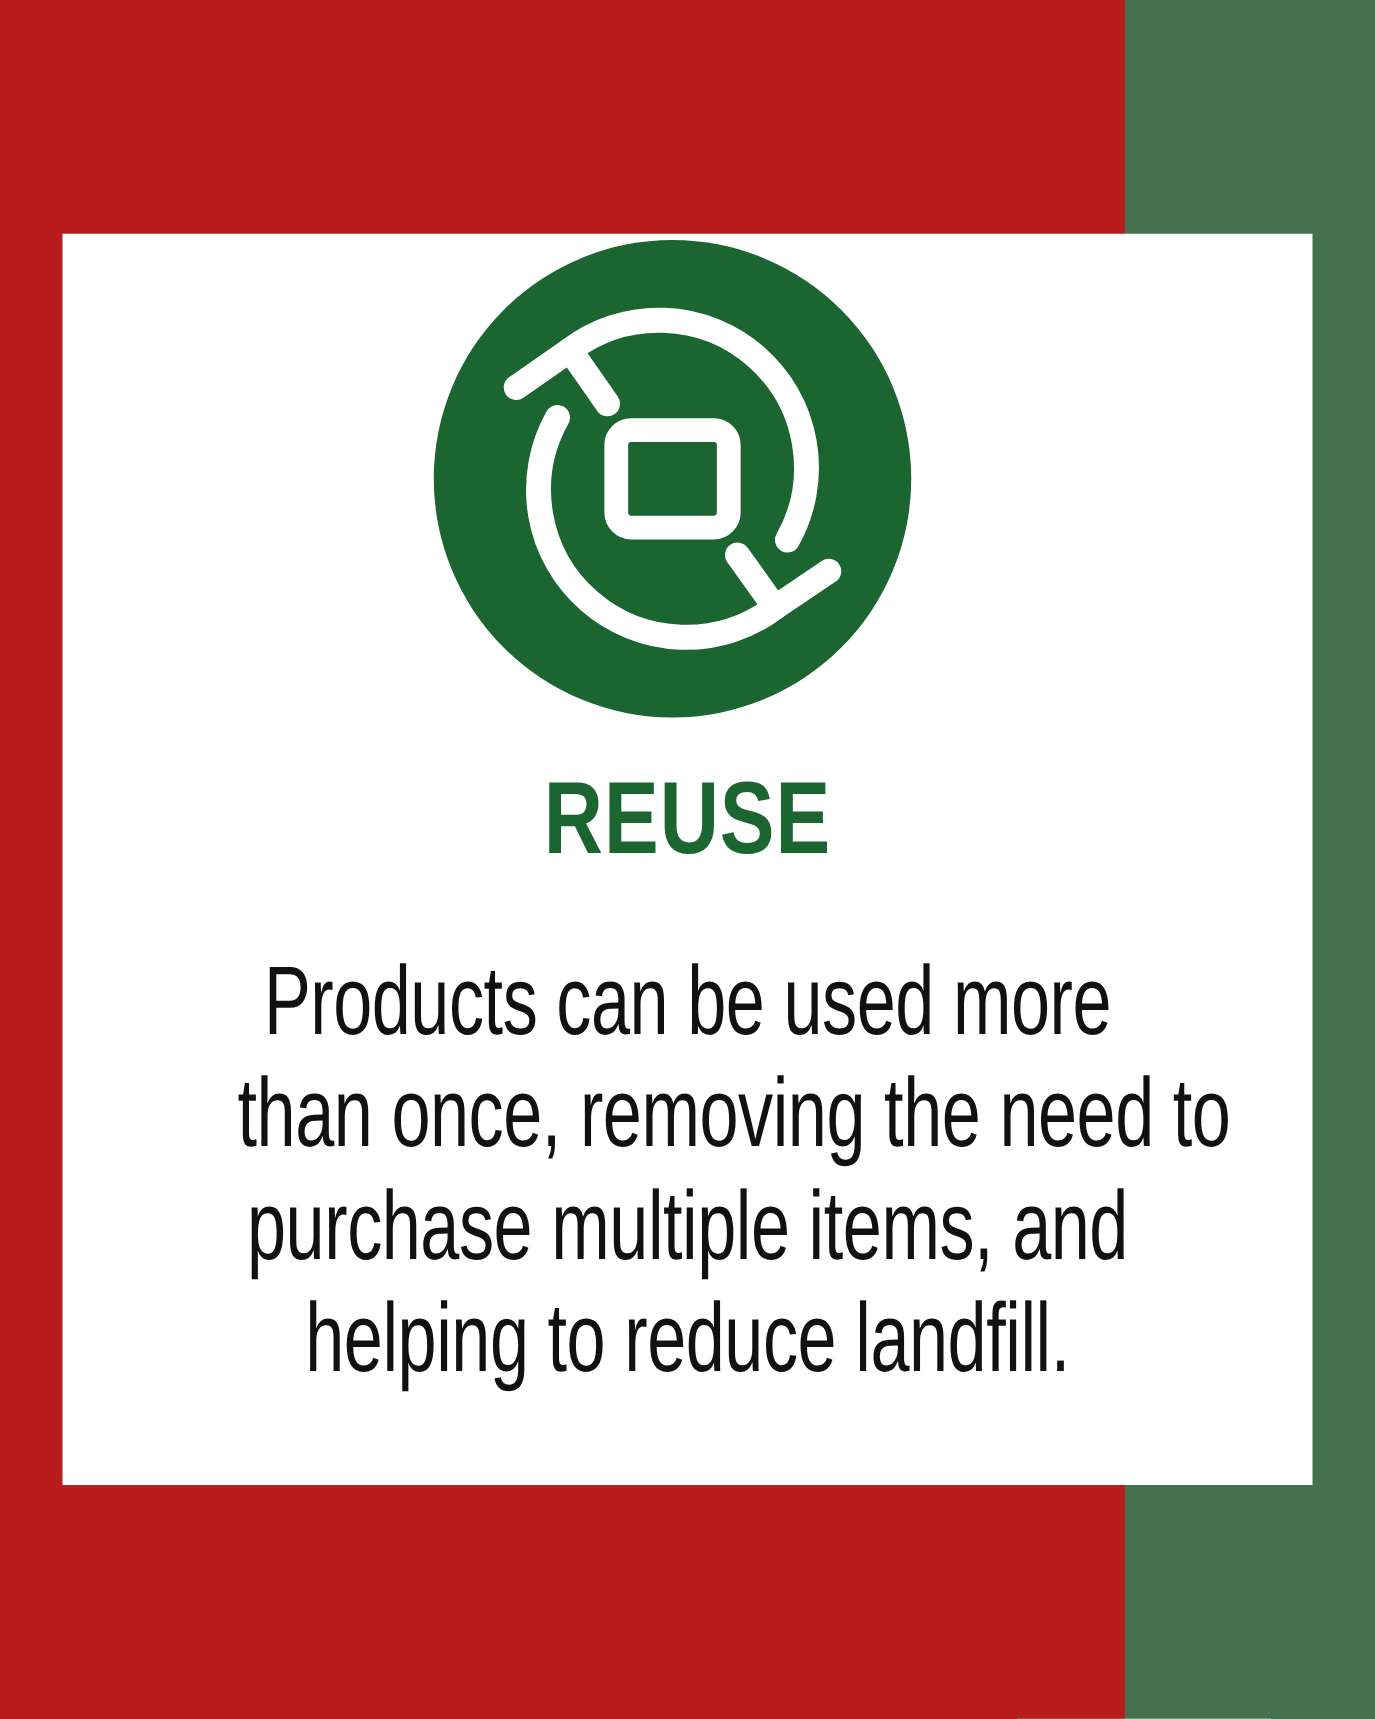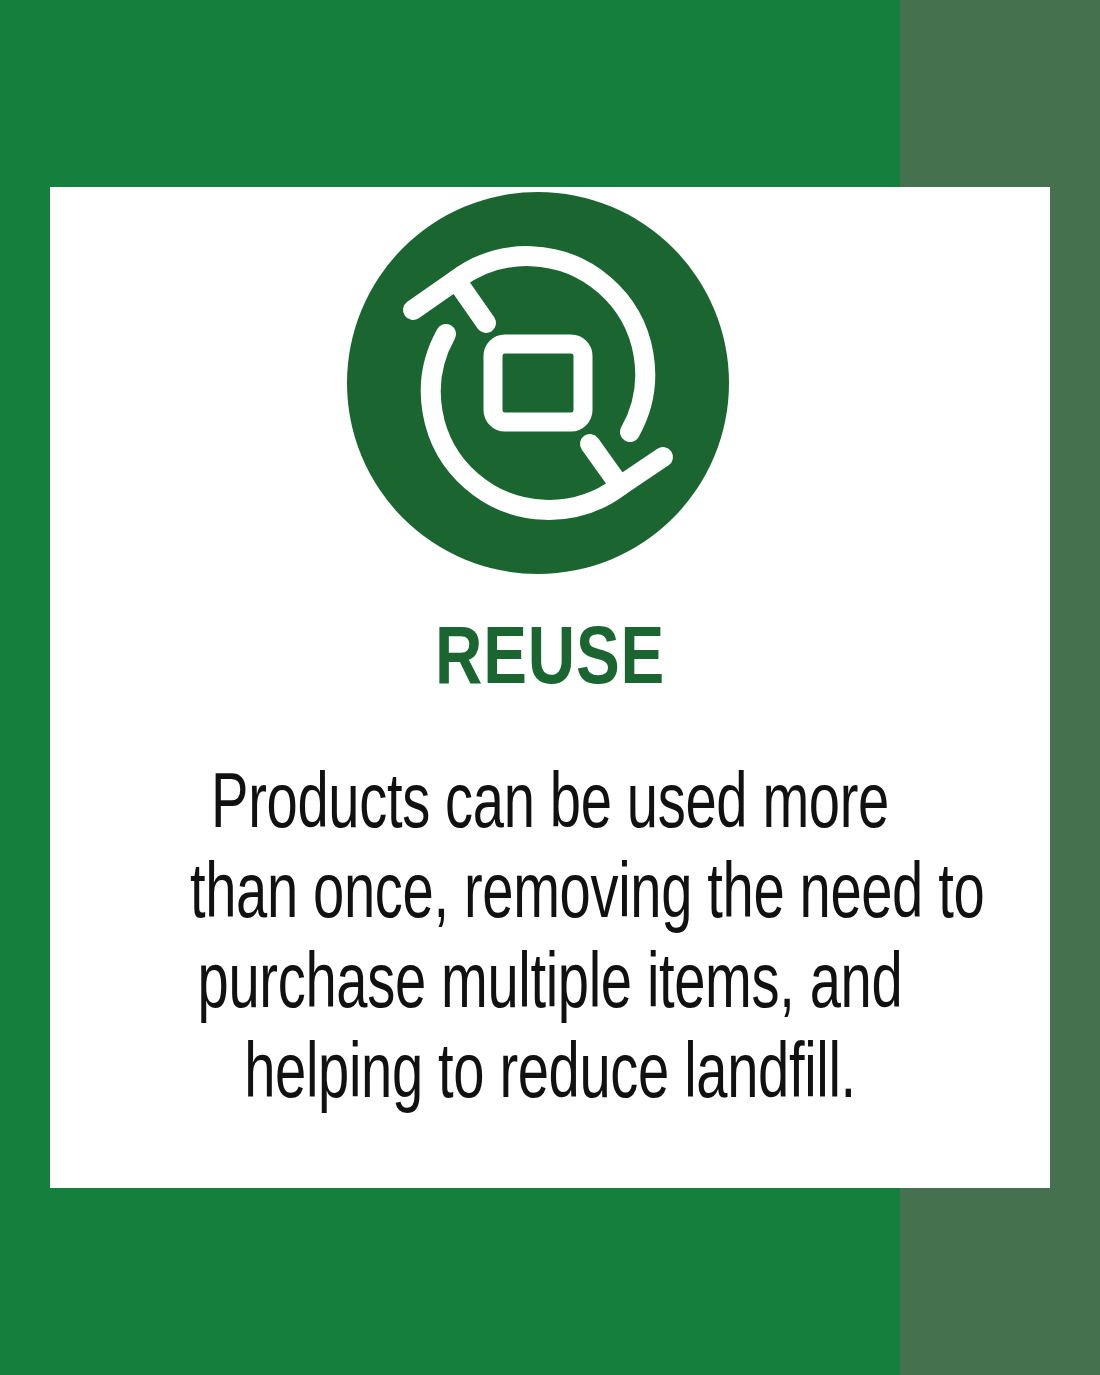--- a/index.html
+++ b/index.html
@@ -12,21 +12,21 @@
     height: 1375px;
     background: #46714f;
     font-family: "Liberation Sans", sans-serif;
     overflow: hidden;
   }
 
   #page {
     position: relative;
     width: 900px;
     height: 1375px;
-    background: #15803d;
+    background: #b91c1c;
   }
 
   
   .card {
     position: absolute;
     left: 50px;
     top: 187px;
     width: 1000px;
     height: 1001px;
     background: #ffffff;

